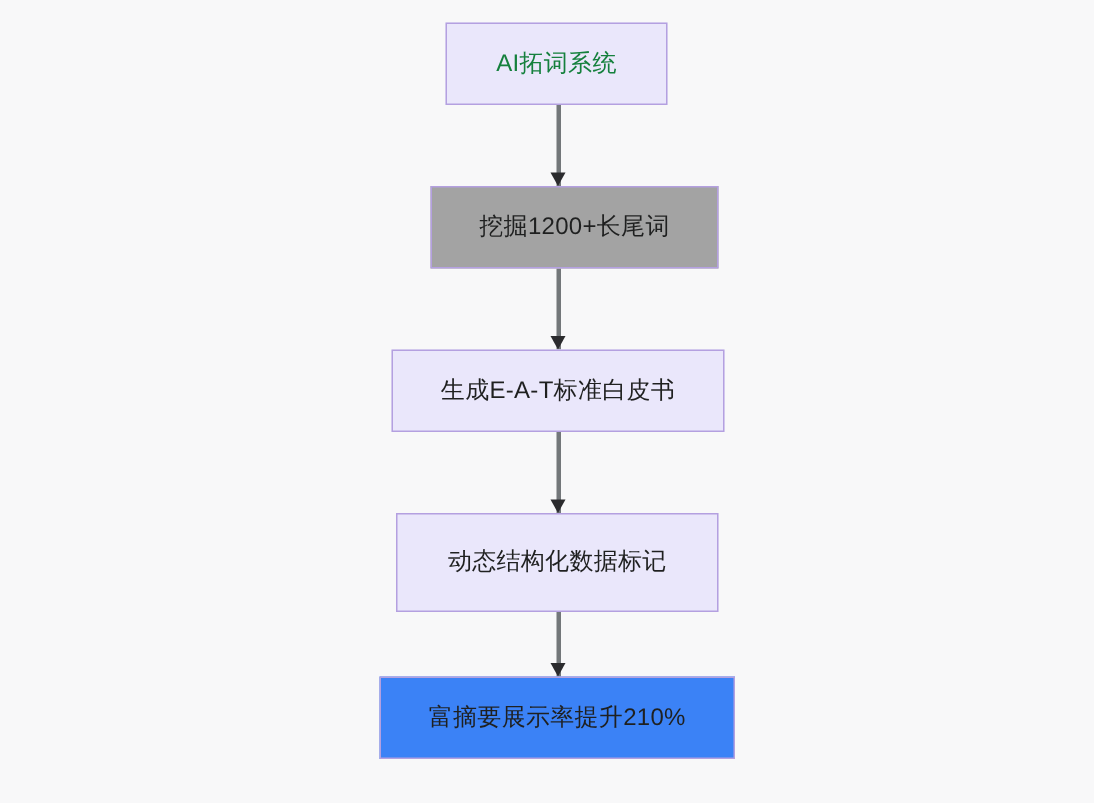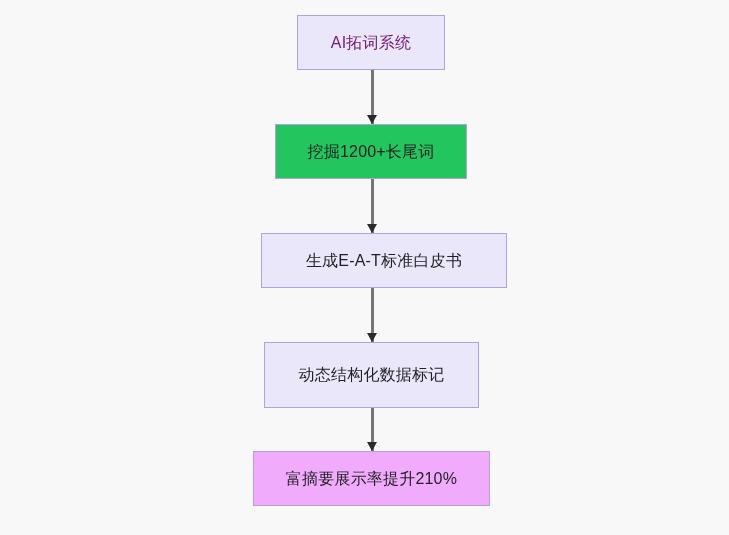--- a/index.html
+++ b/index.html
@@ -71,27 +71,27 @@
     </div>
     <div class="edge" style="left: 371px; top: 288px; width: 3px; height: 54px;">
       <div class="edge-line" style="height: 54px; background: rgb(115, 119, 122);"></div>
       <div class="edge-head" style="top: 45px; border-top-color: rgb(43, 43, 46);"></div>
     </div>
     <div class="edge" style="left: 371px; top: 397px; width: 3px; height: 54px;">
       <div class="edge-line" style="height: 54px; background: rgb(115, 119, 122);"></div>
       <div class="edge-head" style="top: 45px; border-top-color: rgb(43, 43, 46);"></div>
     </div>
     <div class="node" style="left: 297px; top: 15px; width: 148px; height: 55px; background: rgb(234, 231, 251); border-color: rgb(180, 160, 224);">
-      <span class="node-label" style="color: #701a75;">AI拓词系统</span>
+      <span class="node-label" style="color: #15803d;">AI拓词系统</span>
     </div>
-    <div class="node" style="left: 275px; top: 124px; width: 192px; height: 55px; background: #22c55e; border-color: rgb(180, 160, 224);">
+    <div class="node" style="left: 287px; top: 124px; width: 192px; height: 55px; background: #a3a3a3; border-color: rgb(180, 160, 224);">
       <span class="node-label" style="color: rgb(31, 32, 32);">挖掘1200+长尾词</span>
     </div>
-    <div class="node" style="left: 261px; top: 233px; width: 246px; height: 55px; background: rgb(234, 231, 251); border-color: rgb(180, 160, 224);">
+    <div class="node" style="left: 261px; top: 233px; width: 222px; height: 55px; background: rgb(234, 231, 251); border-color: rgb(180, 160, 224);">
       <span class="node-label" style="color: rgb(31, 32, 32);">生成E-A-T标准白皮书</span>
     </div>
     <div class="node" style="left: 264px; top: 342px; width: 215px; height: 66px; background: rgb(234, 231, 251); border-color: rgb(180, 160, 224);">
       <span class="node-label" style="color: rgb(31, 32, 32);">动态结构化数据标记</span>
     </div>
-    <div class="node" style="left: 253px; top: 451px; width: 237px; height: 55px; background: #f0abfc; border-color: rgb(180, 160, 224);">
+    <div class="node" style="left: 253px; top: 451px; width: 237px; height: 55px; background: #3b82f6; border-color: rgb(180, 160, 224);">
       <span class="node-label" style="color: rgb(31, 32, 32);">富摘要展示率提升210%</span>
     </div>
   </div>
 
 </body></html>

